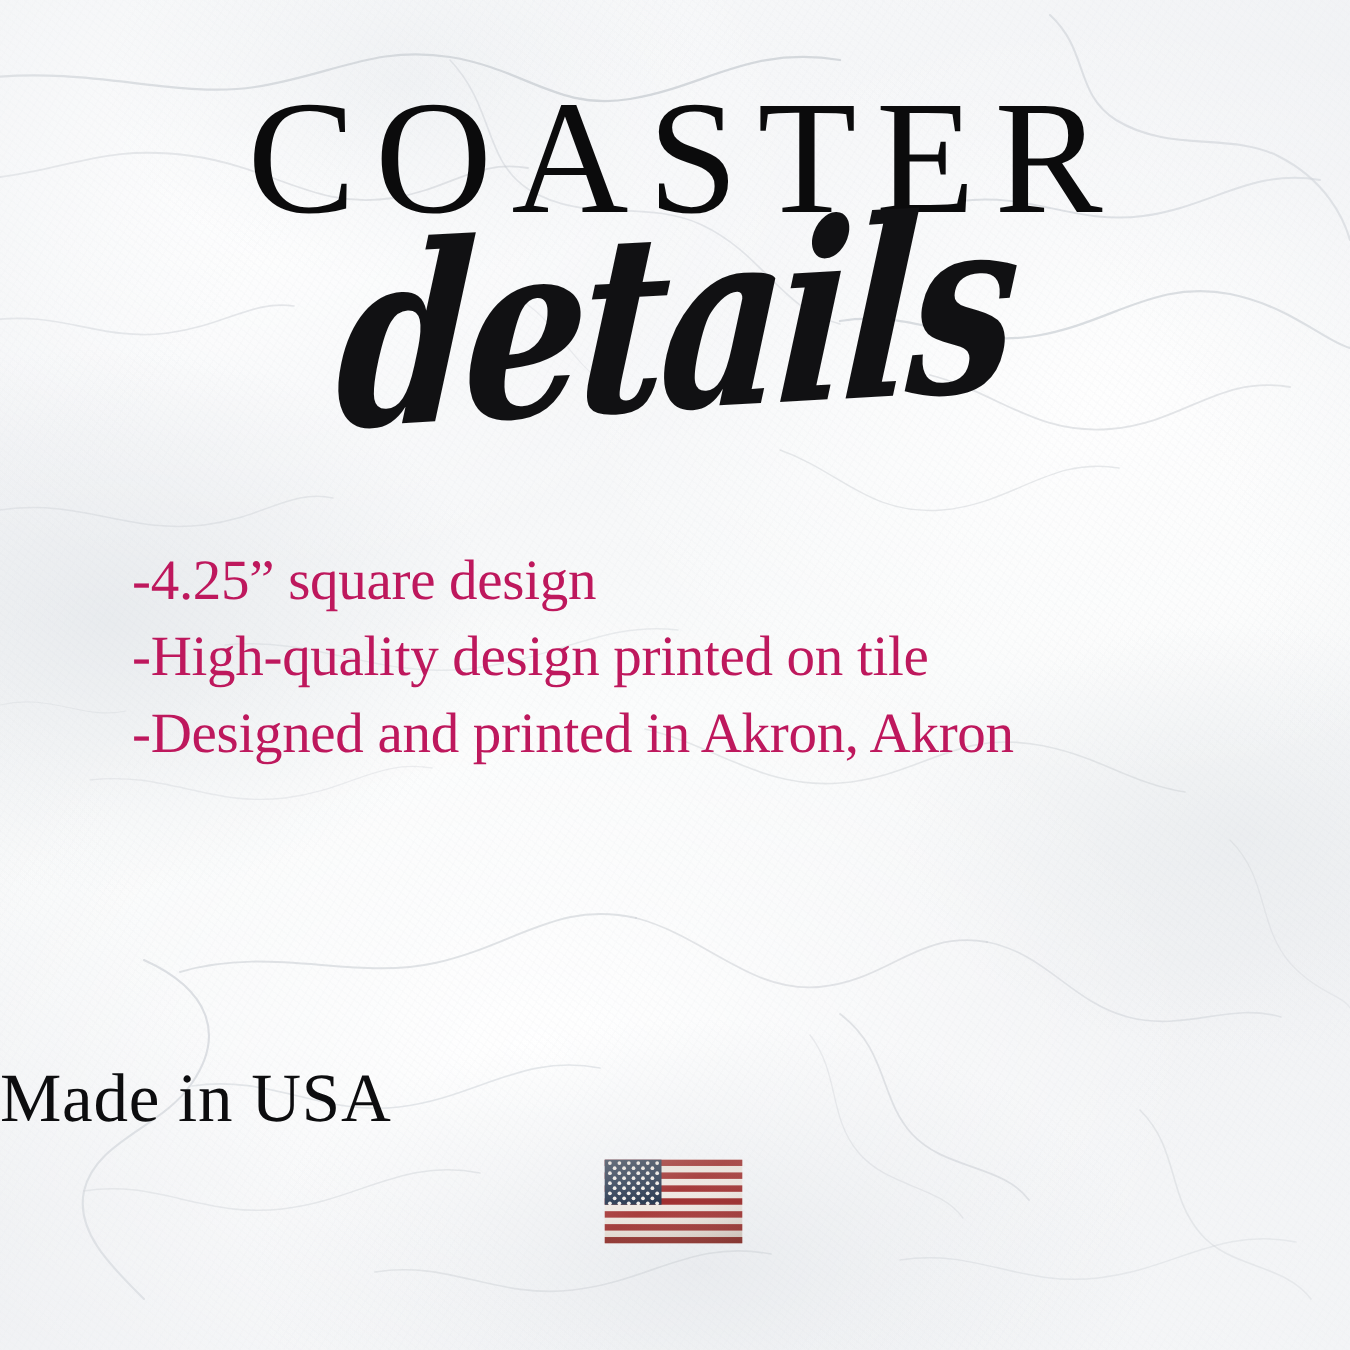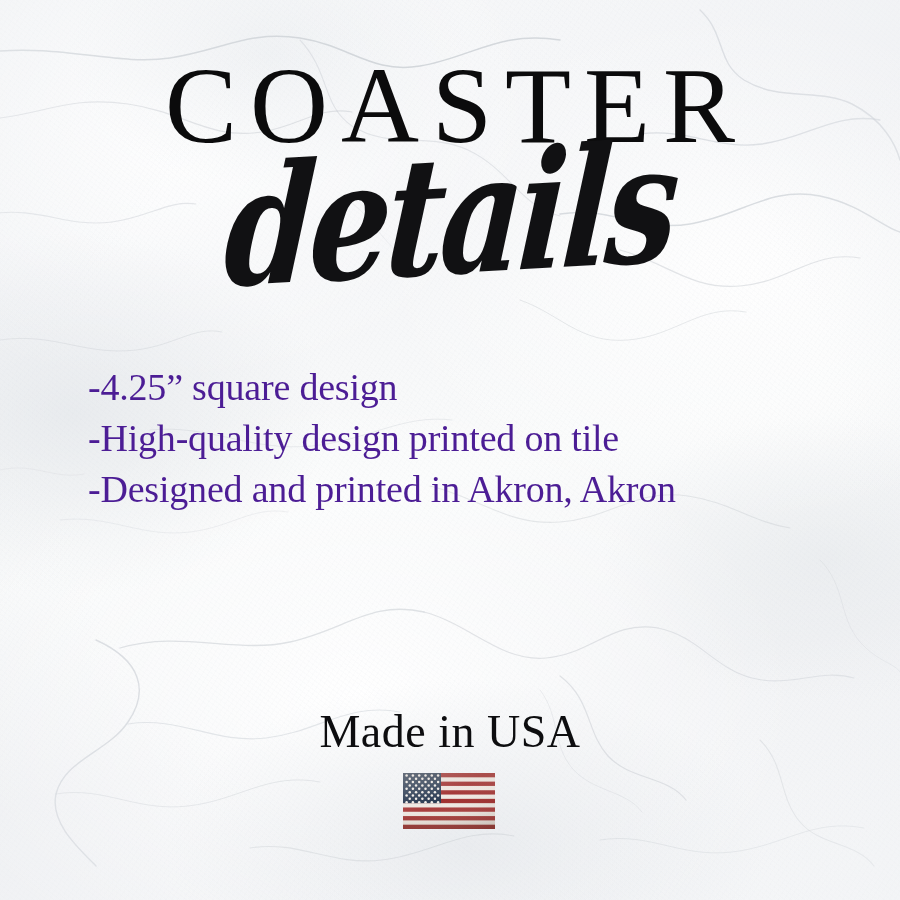--- a/index.html
+++ b/index.html
@@ -98,31 +98,31 @@
   .specs {
     position: absolute;
     top: 362px;
     left: 88px;
     width: 760px;
   }
   .spec-line {
     font-family: "Liberation Serif", "DejaVu Serif", serif;
     font-size: 38px;
     line-height: 51px;
-    color: #4c1d95;
+    color: #be185d;
     white-space: nowrap;
     letter-spacing: -0.2px;
   }
 
   .made-in {
     position: absolute;
     top: 708px;
     left: 0;
     width: 900px;
-    text-align: center;
+    text-align: left;
     font-family: "Liberation Serif", "DejaVu Serif", serif;
     font-size: 46px;
     line-height: 1.05;
     color: #0d0d0f;
     letter-spacing: 0.5px;
   }
 
   .flag-wrap {
     position: absolute;
     top: 773px;

